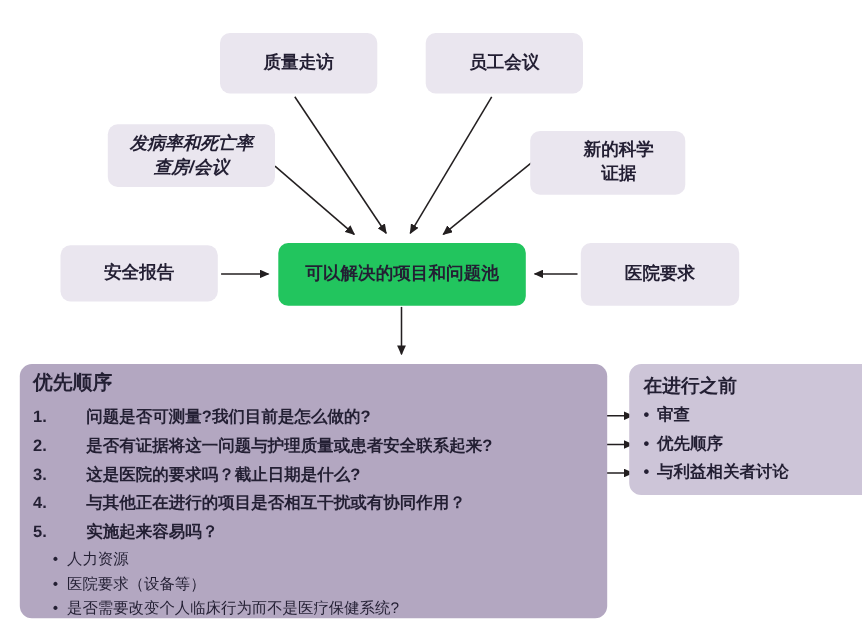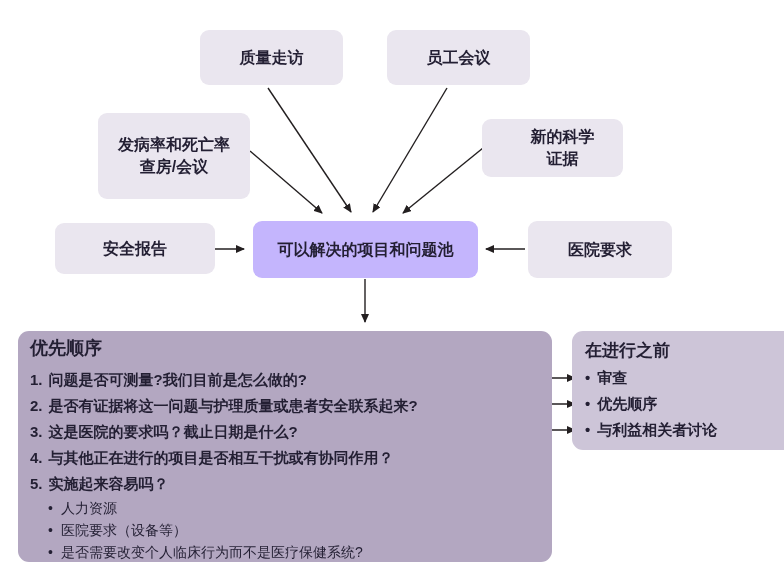--- a/index.html
+++ b/index.html
@@ -19,39 +19,39 @@
     flex-direction:column;
     align-items:center;
     justify-content:center;
     text-align:right;
     border-radius:9px;
   }
   .light{background:#eae6ef;}
   .boxlabel{font-size:16px;font-weight:bold;line-height:22px;}
   .b-quality{left:200px;top:30px;width:143px;height:55px;}
   .b-staff{left:387px;top:30px;width:143px;height:55px;}
-  .b-morbidity{left:98px;top:113px;width:152px;height:86px;}
+  .b-morbidity{left:98px;top:113px;width:152px;height:57px;font-style:italic;}
   .b-evidence{left:482px;top:119px;width:141px;height:58px;padding-left:20px;}
-  .b-safety{left:55px;top:223px;width:160px;height:51px;}
-  .b-pool{left:253px;top:221px;width:225px;height:57px;background:#c4b5fd;}
+  .b-safety{left:55px;top:223px;width:143px;height:51px;}
+  .b-pool{left:253px;top:221px;width:225px;height:57px;background:#22c55e;}
   .b-hospital{left:528px;top:221px;width:144px;height:57px;}
 
   .b-priority{
     left:18px;top:331px;width:534px;height:231px;
     background:#b3a7c1;
     align-items:stretch;justify-content:flex-start;
     text-align:left;
     border-radius:11px;
     padding:4px 12px 0 12px;
   }
   .p-title{font-size:18px;font-weight:bold;text-align:left;line-height:24px;margin-top:1px;}
   .p-list{margin-top:7px;}
   .p-item{display:flex;font-size:15px;line-height:26px;font-weight:600;}
   .p-num{flex:0 0 auto;margin-right:6px;}
-  .p-text{flex:0 0 auto;}
+  .p-text{flex:0 0 auto;margin-left:30px;}
   .p-sub{display:flex;font-size:14px;line-height:22px;font-weight:500;padding-left:18px;}
   .p-bullet{margin-right:8px;}
 
   .b-before{
     left:572px;top:331px;width:236px;height:119px;
     background:#cdc5d8;
     align-items:stretch;justify-content:flex-start;
     text-align:left;
     border-radius:11px;
     padding:8px 10px 0 13px;

